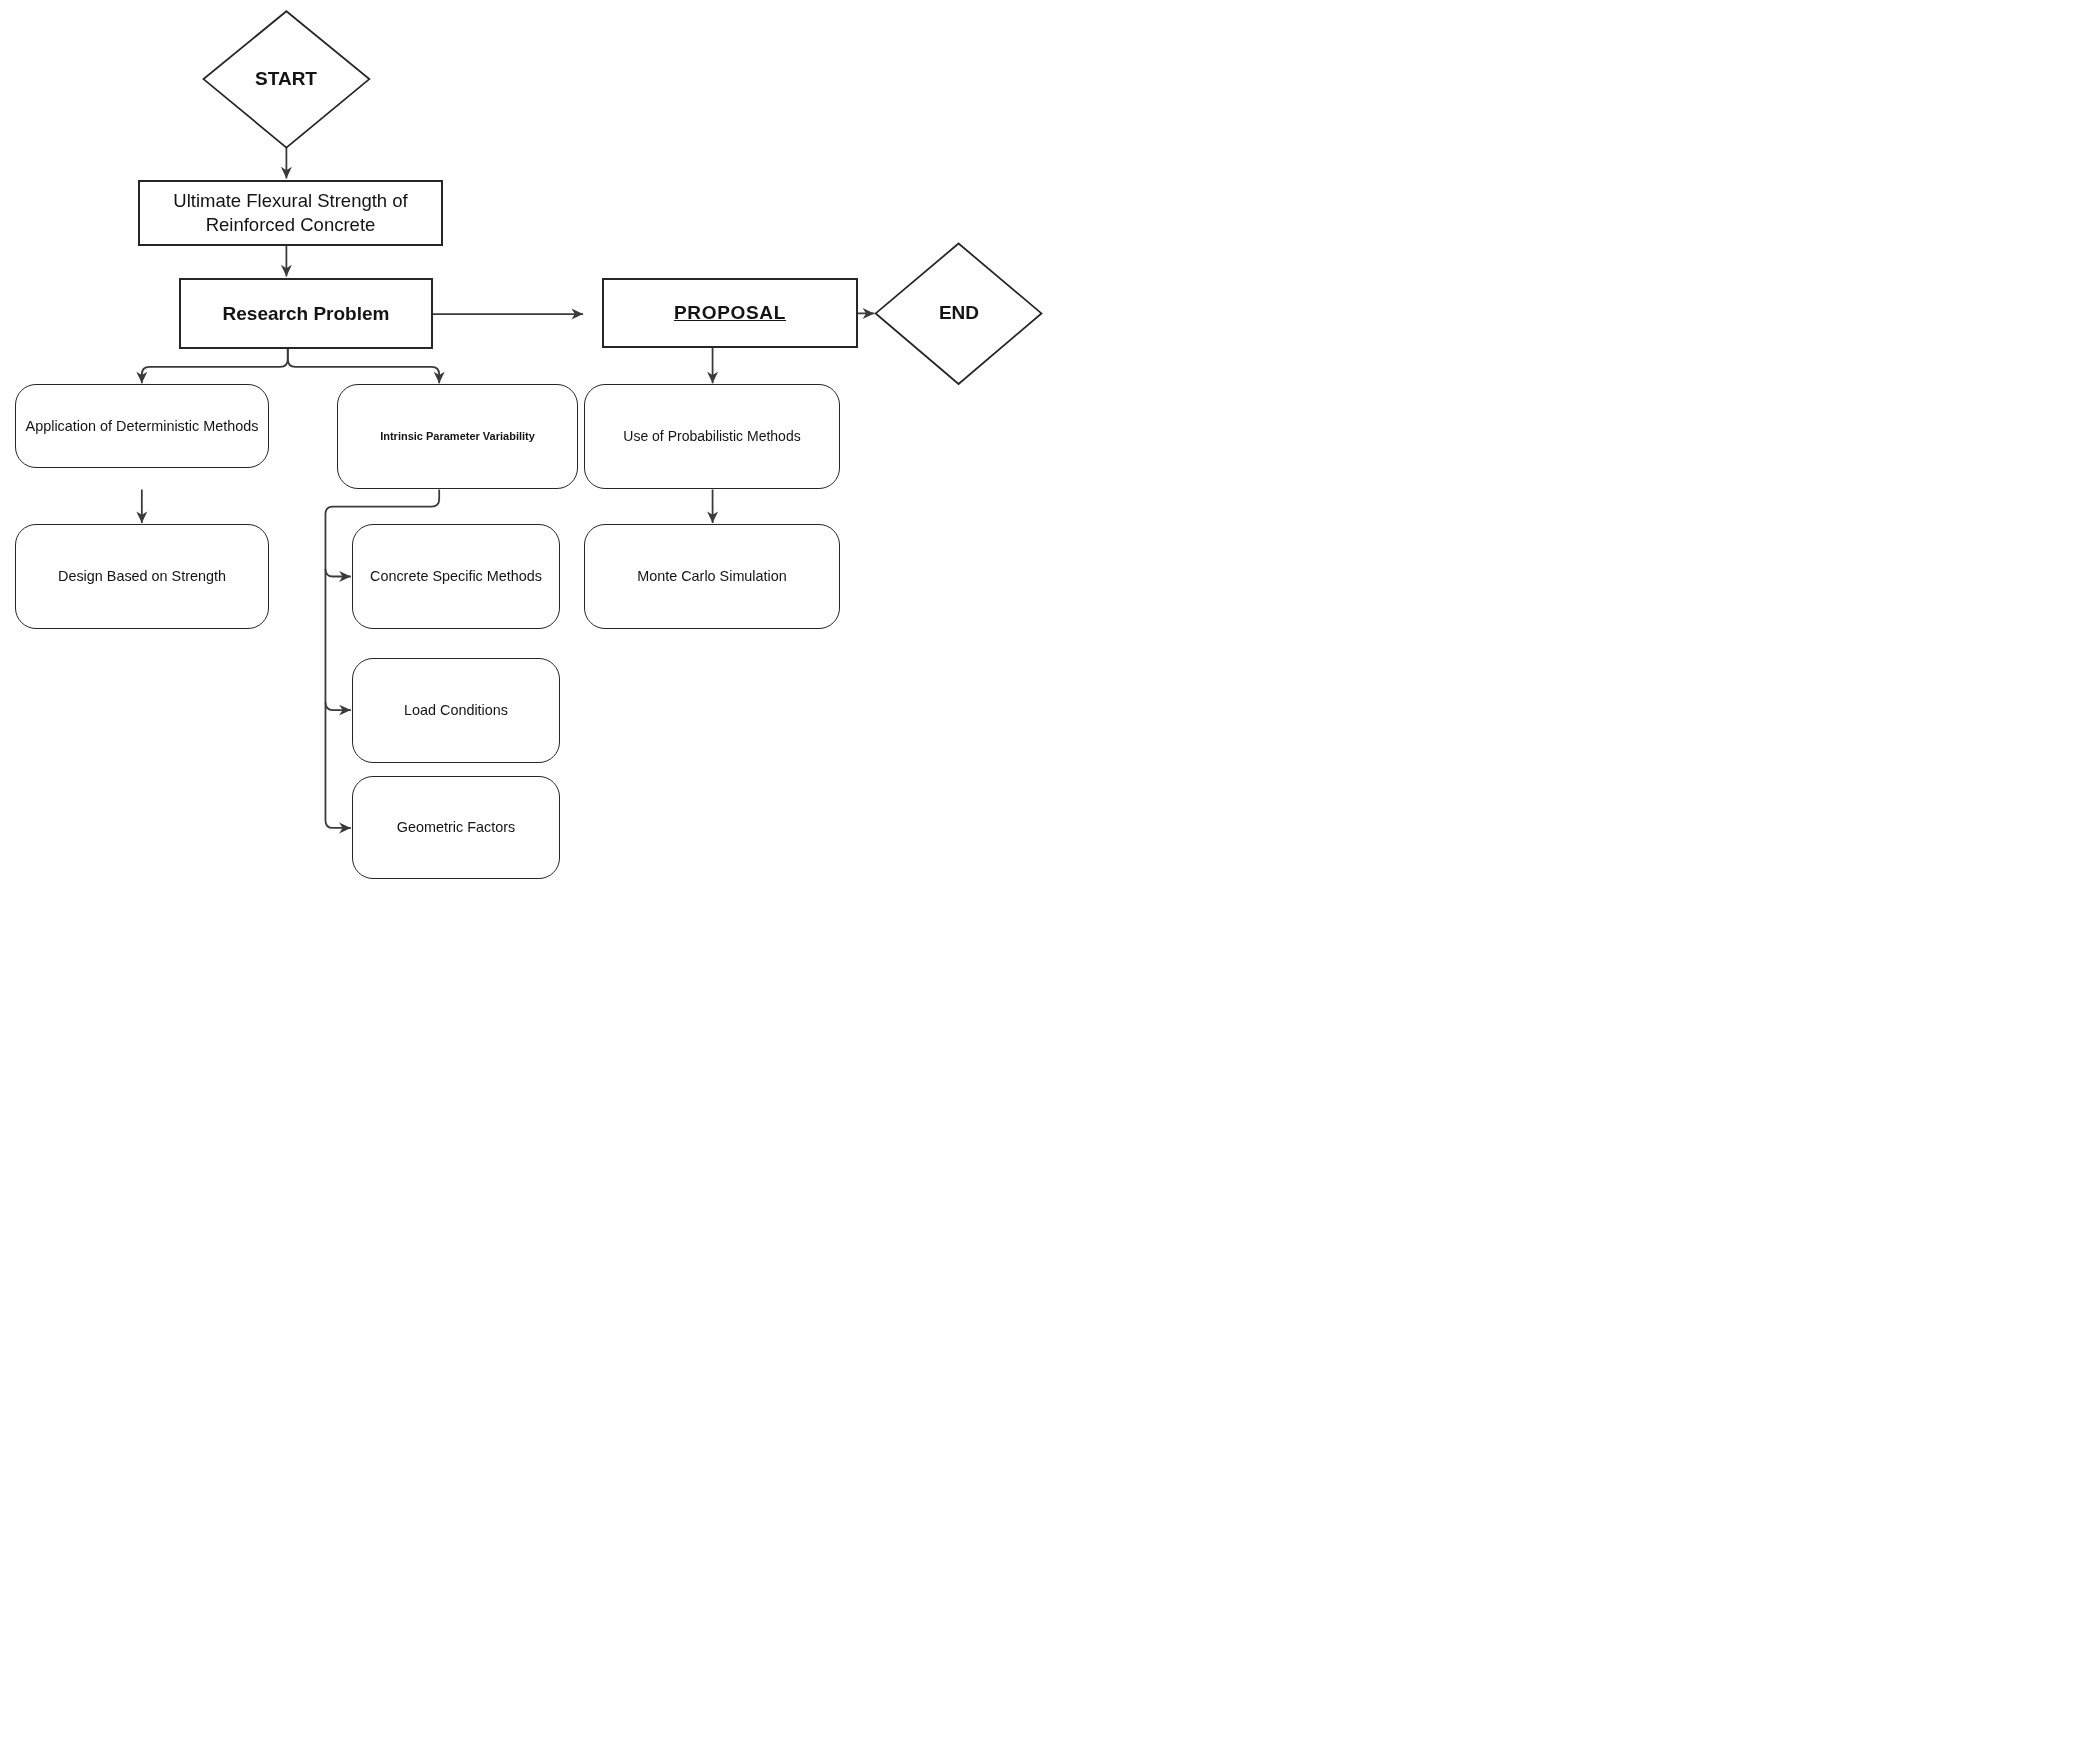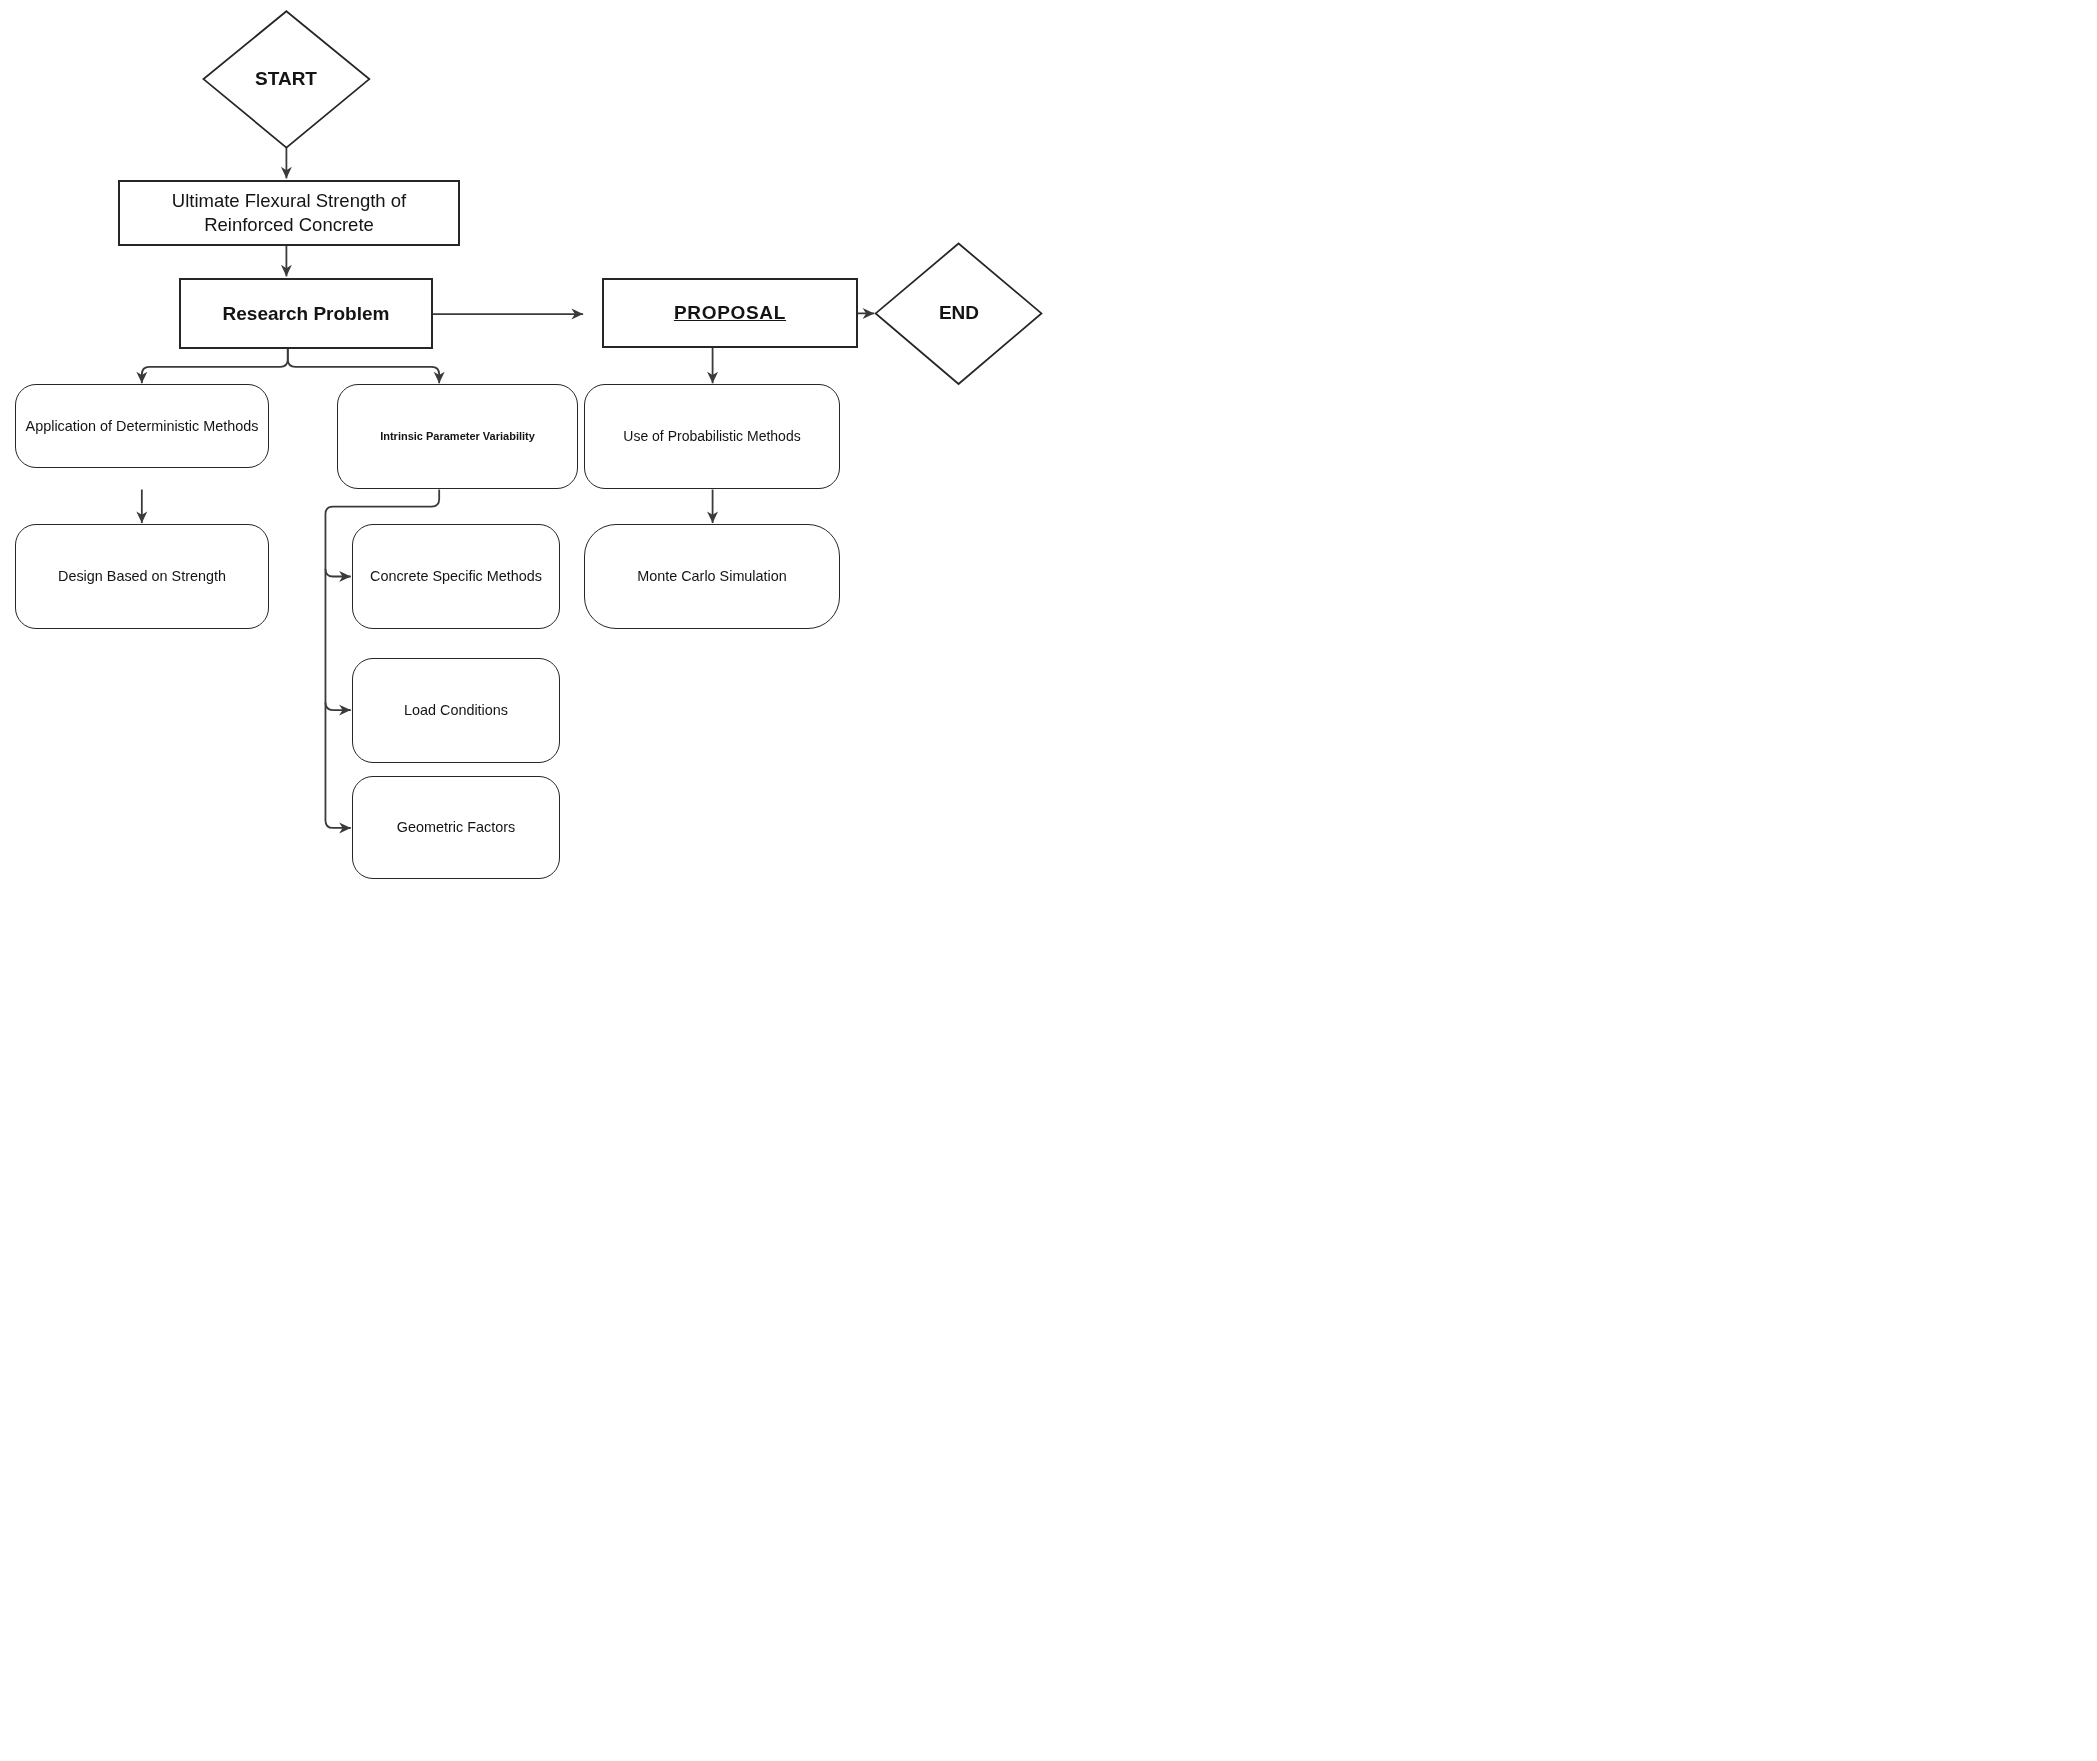--- a/index.html
+++ b/index.html
@@ -48,21 +48,21 @@
     <path class="connector" marker-end="url(#arrow)" d="M475,830 Q475,841 486,841 L512,841"></path>
     <path class="connector" marker-end="url(#arrow)" d="M475,1025 Q475,1036 486,1036 L512,1036"></path>
 
     <polygon class="diamond" points="418,16 539,115 418,215 297,115"></polygon>
     <polygon class="diamond" points="1399,355 1520,457 1399,560 1278,457"></polygon>
   </svg>
 
   <div class="dlabel" style="left:286px;top:79px;">START</div>
   <div class="dlabel" style="left:959px;top:313px;">END</div>
 
-  <div class="node rect" style="left:118px;top:180px;width:342px;height:66px;font-size:18.5px;line-height:1.3;padding:0 12.3px;">
+  <div class="node rect" style="left:138px;top:180px;width:305px;height:66px;font-size:18.5px;line-height:1.3;padding:0 12.3px;">
     <span>Ultimate Flexural Strength of Reinforced Concrete</span>
   </div>
 
   <div class="node rect bold" style="left:161px;top:278px;width:254px;height:71px;font-size:19px;">
     <span>Research Problem</span>
   </div>
 
   <div class="node rect bold" style="left:584px;top:278px;width:256px;height:70px;font-size:19px;letter-spacing:0.7px;text-decoration:underline;">
     <span>PROPOSAL</span>
   </div>
@@ -80,21 +80,21 @@
   </div>
 
   <div class="node rounded" style="left:15px;top:524px;width:254px;height:105px;font-size:14.4px;line-height:1.45;padding:0 12.3px;">
     <span>Design Based on Strength</span>
   </div>
 
   <div class="node rounded" style="left:352px;top:524px;width:208px;height:105px;font-size:14.4px;line-height:1.45;padding:0 12.3px;">
     <span>Concrete Specific Methods</span>
   </div>
 
-  <div class="node rounded" style="left:584px;top:524px;width:256px;height:105px;font-size:14.4px;line-height:1.45;padding:0 11px;border-radius:32px;">
+  <div class="node rounded" style="left:584px;top:524px;width:256px;height:105px;font-size:14.4px;line-height:1.45;padding:0 11px;">
     <span>Monte Carlo Simulation</span>
   </div>
 
   <div class="node rounded" style="left:352px;top:658px;width:208px;height:105px;font-size:14.4px;line-height:1.45;padding:0 12.3px;">
     <span>Load Conditions</span>
   </div>
 
   <div class="node rounded" style="left:352px;top:776px;width:208px;height:103px;font-size:14.4px;line-height:1.45;padding:0 12.3px;">
     <span>Geometric Factors</span>
   </div>

